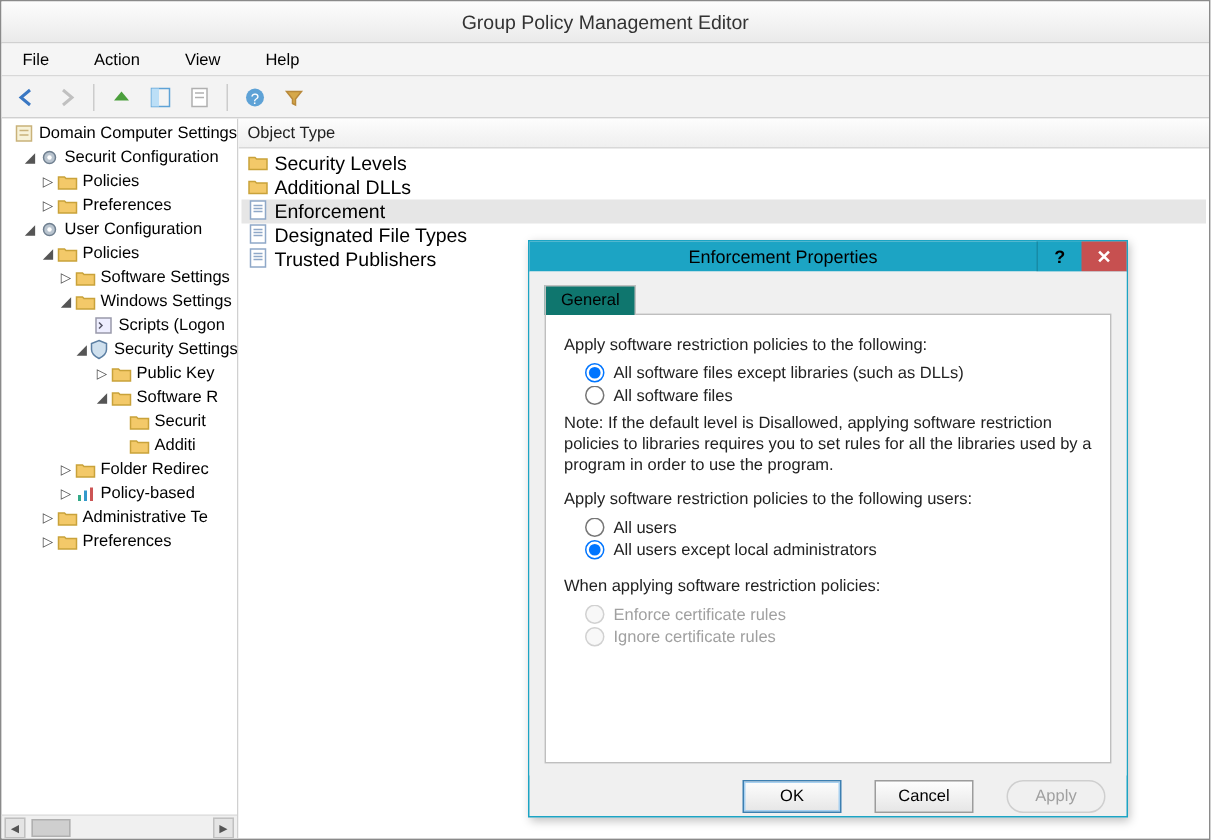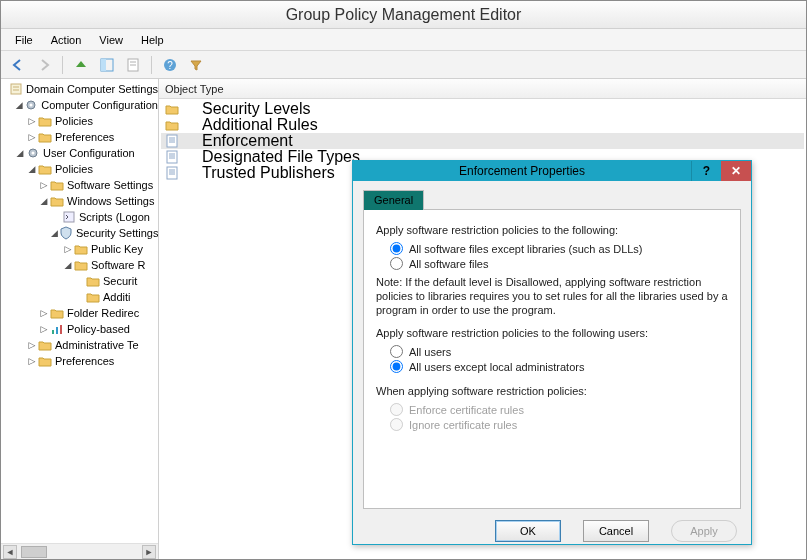--- a/index.html
+++ b/index.html
@@ -22,30 +22,30 @@
     flex-direction: column;
   }
   .titlebar {
     height: 28px;
     background: linear-gradient(#fdfdfd, #eaeaea);
     border-bottom: 1px solid #d0d0d0;
     display: flex;
     align-items: center;
     justify-content: center;
     color: #333;
-    font-size: 16px;
+    font-size: 13px;
   }
   .menubar {
     height: 22px;
     background: #f5f5f5;
     border-bottom: 1px solid #d8d8d8;
     display: flex;
     align-items: center;
     padding: 0 6px;
-    gap: 2px;
+    gap: 14px;
   }
   .menubar span {
     padding: 2px 8px;
     cursor: default;
   }
   .toolbar {
     height: 28px;
     background: #f3f3f3;
     border-bottom: 1px solid #d0d0d0;
     display: flex;
@@ -115,21 +115,21 @@
     background:#fff;
     overflow:hidden;
     display:flex; flex-direction:column;
   }
   .list-header{
     height:20px; border-bottom:1px solid #d8d8d8; background:linear-gradient(#fdfdfd,#efefef);
     display:flex; align-items:center; padding:0 6px; font-size:11px; color:#222;
   }
   .list-body{flex:1; padding:2px;}
   .list-row{
-    display:flex; align-items:center; height:16px; padding:0 4px; font-size:16px;gap:19px;
+    display:flex; height:16px; padding:0 4px; font-size:13px;
   }
   .list-row.selected{ background:#e6e6e6;}
   .list-icon{width:14px;height:14px;margin-right:4px;display:inline-flex;align-items:center;justify-content:center;}
   
   .dialog {
     position:absolute;
     left:352px; top:160px;
     width:400px; height:385px;
     background:#f0f0f0;
     border:1px solid #1ca4c4;
@@ -252,21 +252,21 @@
             <span>Domain Computer Settings</span>
           </div>
           <div class="tree-item ind-1">
             <span class="tree-toggle">◢</span>
             <span class="tree-icon">
               <svg width="14" height="14">
                 <circle cx="7" cy="7" r="4" fill="#b9c4cf" stroke="#6f7f8f"></circle>
                 <circle cx="7" cy="7" r="1.5" fill="#fff"></circle>
               </svg>
             </span>
-            <span>Computer Configuration</span>
+            <span>Securit Configuration</span>
           </div>
           <div class="tree-item ind-2">
             <span class="tree-toggle">▷</span>
             <span class="tree-icon">
               <svg width="14" height="14">
                 <path d="M1 4 H5 L6 5 H13 V12 H1 Z" fill="#f3c969" stroke="#c9a23a"></path>
               </svg>
             </span>
             <span>Policies</span>
           </div>
@@ -431,21 +431,21 @@
               </svg>
             </span>
             <span>Security Levels</span>
           </div>
           <div class="list-row">
             <span class="list-icon">
               <svg width="14" height="14">
                 <path d="M1 4 H5 L6 5 H13 V12 H1 Z" fill="#f3c969" stroke="#c9a23a"></path>
               </svg>
             </span>
-            <span>Additional Rules</span>
+            <span>Additional DLLs</span>
           </div>
           <div class="list-row selected">
             <span class="list-icon">
               <svg width="14" height="14">
                 <rect x="2" y="1" width="10" height="12" fill="#fff" stroke="#8fa8c8"></rect>
                 <line x1="4" y1="4" x2="10" y2="4" stroke="#8fa8c8"></line>
                 <line x1="4" y1="6" x2="10" y2="6" stroke="#8fa8c8"></line>
                 <line x1="4" y1="8" x2="10" y2="8" stroke="#8fa8c8"></line>
               </svg>
             </span>

